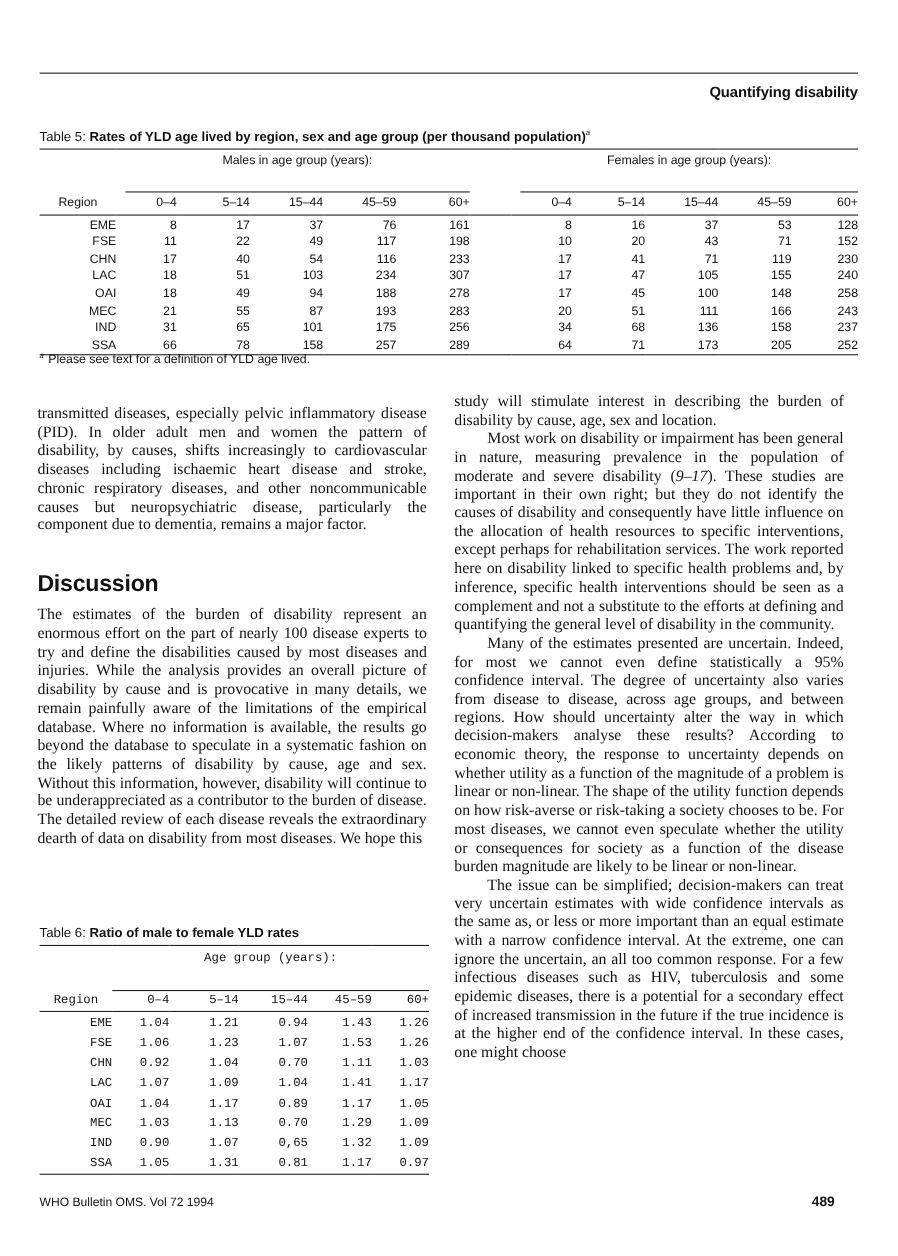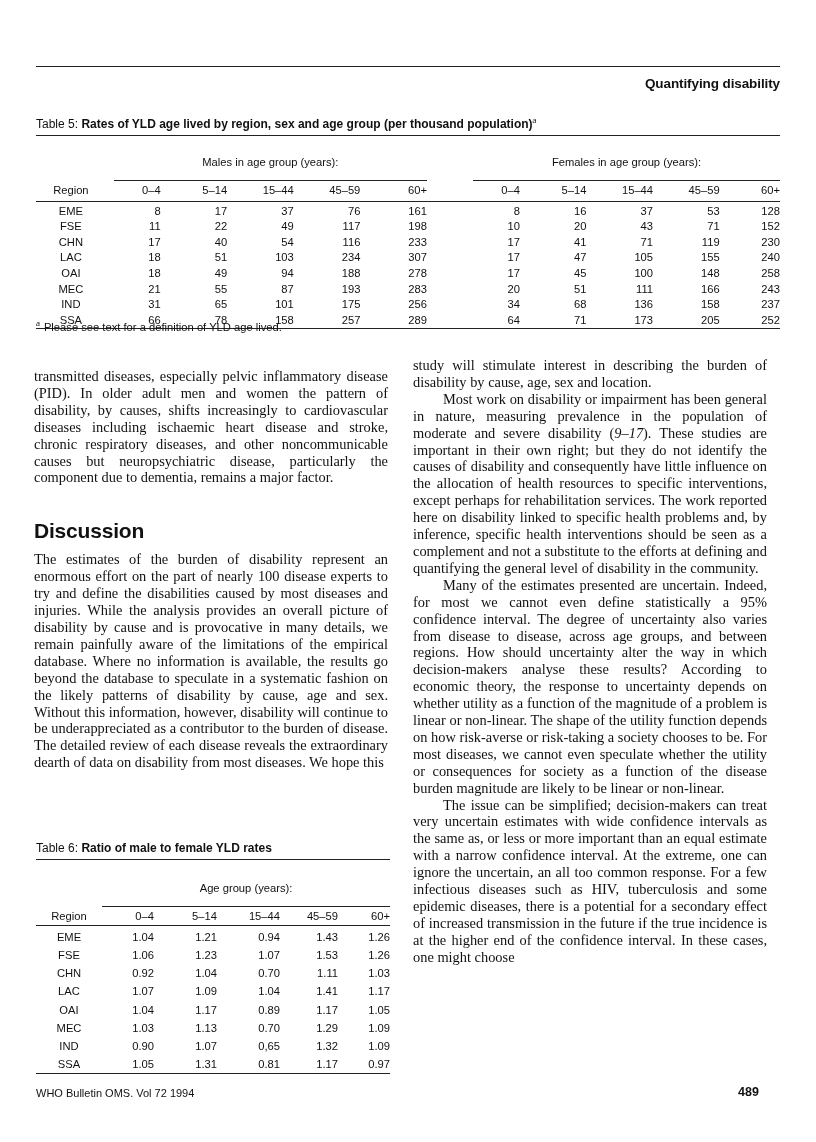--- a/index.html
+++ b/index.html
@@ -13,40 +13,40 @@
   
   .t5 { position: absolute; left: 36px; top: 117px; width: 744px; }
   .tcaption { font-size: 12px; margin: 0 0 4px 0; white-space: nowrap; }
   .tcaption b { font-weight: bold; }
   .tcaption sup { font-size: 7px; font-style: italic; }
   table.data { border-collapse: collapse; width: 100%; font-size: 11.2px; table-layout: fixed; }
   table.data td, table.data th { padding: 0; font-weight: normal; height: 15.6px; line-height: 15.6px; }
   table.data .rule-top { border-top: 1px solid #222; }
   table.data .rule-bottom td { border-bottom: 1px solid #222; margin-left: 16px; }
   table.data th.group { text-align: center; padding-top: 3px; height: 16px; }
-  table.data th.group span.ul { display:block; border-bottom: 1px solid #222; padding-bottom: 9px; margin-top: 16px; }
+  table.data th.group span.ul { display:block; border-bottom: 1px solid #222; padding-bottom: 19px; }
   table.data th.col { text-align: right; height: 20px; border-bottom: 1px solid #222; }
   table.data th.region { text-align: center; height: 20px; border-bottom: 1px solid #222; }
   table.data td.num { text-align: right; }
-  table.data td.reg { text-align: center; }
+  table.data td.reg { text-align: right; }
   table.data tr.first td { padding-top: 2px; }
   .footnote { position: absolute; left: 36px; top: 320px; font-size: 11.2px; }
   .footnote sup { font-size: 7px; font-style: italic; margin-right: 4px; }
 
   
   .col-left { position: absolute; left: 34px; top: 368px; width: 354px; }
   .col-right { position: absolute; left: 413px; top: 357px; width: 354px; }
   .para { font-size: 14.4px; line-height: 16.9px; text-align: justify; margin: 0; hyphens: none; }
   .para.indent { text-indent: 30px; }
   .para i { font-style: italic; }
   .section-head { font-size: 21px; font-weight: bold; margin: 33px 0 8px 0; letter-spacing: -0.2px; }
 
   
   .t6 { position: absolute; left: 36px; top: 841px; width: 354px; }
-  .t6 table.data { font-size: 11.2px; }
+  .t6 table.data { font-size: 11.2px; font-family: Liberation Mono, monospace; }
   .t6 table.data td, .t6 table.data th { height: 18.1px; line-height: 18.1px; }
   .t6 th.group { height: 18px !important; }
 
   .footer-left { position: absolute; left: 36px; top: 1087px; font-size: 11px; }
   .footer-right { position: absolute; left: 738px; top: 1085px; font-size: 12.5px; font-weight: bold; }
 </style>
 </head>
 <body>
 
 <div class="top-rule"></div>

